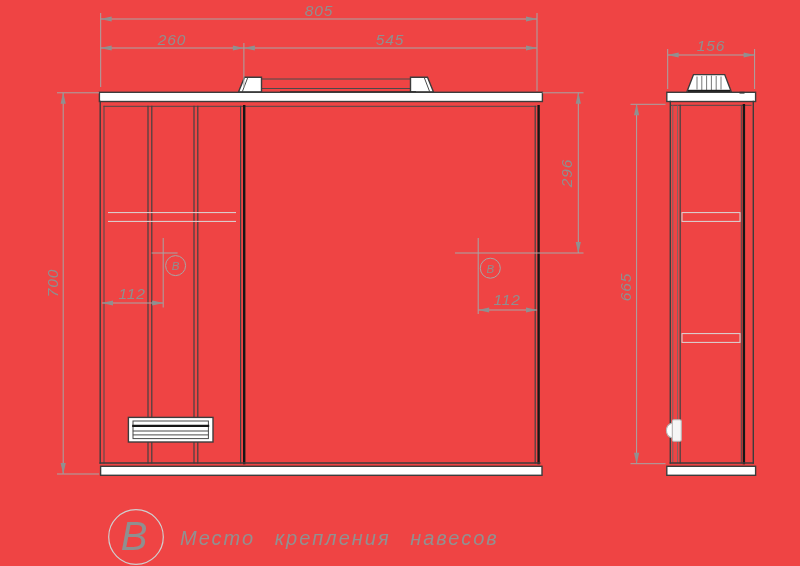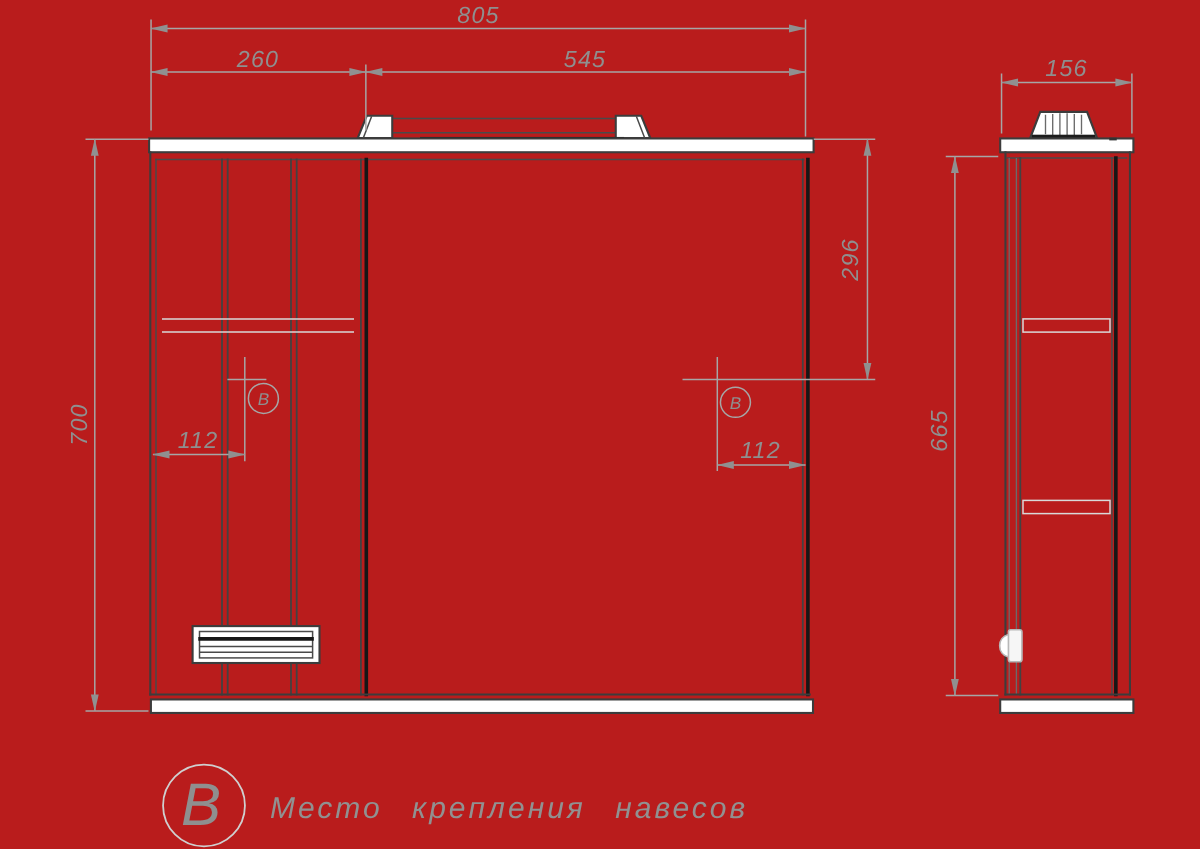--- a/index.html
+++ b/index.html
@@ -1,16 +1,16 @@
 <!DOCTYPE html>
 <html><head>
 <meta charset="utf-8">
 <style>
   html,body{margin:0;padding:0;background:#ffffff;}
-  .canvas{position:relative;width:800px;height:566px;background:#b91c1c;overflow:hidden;
+  .canvas{position:relative;width:800px;height:566px;background:#ef4444;overflow:hidden;
           font-family:"Liberation Sans", sans-serif;}
   svg{position:absolute;left:0;top:0;}
   
   .ln  {stroke:#3c3c3c;stroke-width:1.4;fill:none;stroke-linecap:square;}
   .ln1 {stroke:#4a4a4a;stroke-width:1;fill:none;stroke-linecap:square;}
   .ln12{stroke:#424242;stroke-width:1.2;fill:none;stroke-linecap:square;}
   .thick{stroke:#161616;stroke-width:2.4;fill:none;stroke-linecap:square;}
   .fillw{fill:#ffffff;}
   .dim {stroke:#a6a6a6;stroke-width:1;fill:none;stroke-linecap:butt;}
   .faint{stroke:#d9d9d9;stroke-width:1;fill:none;}

